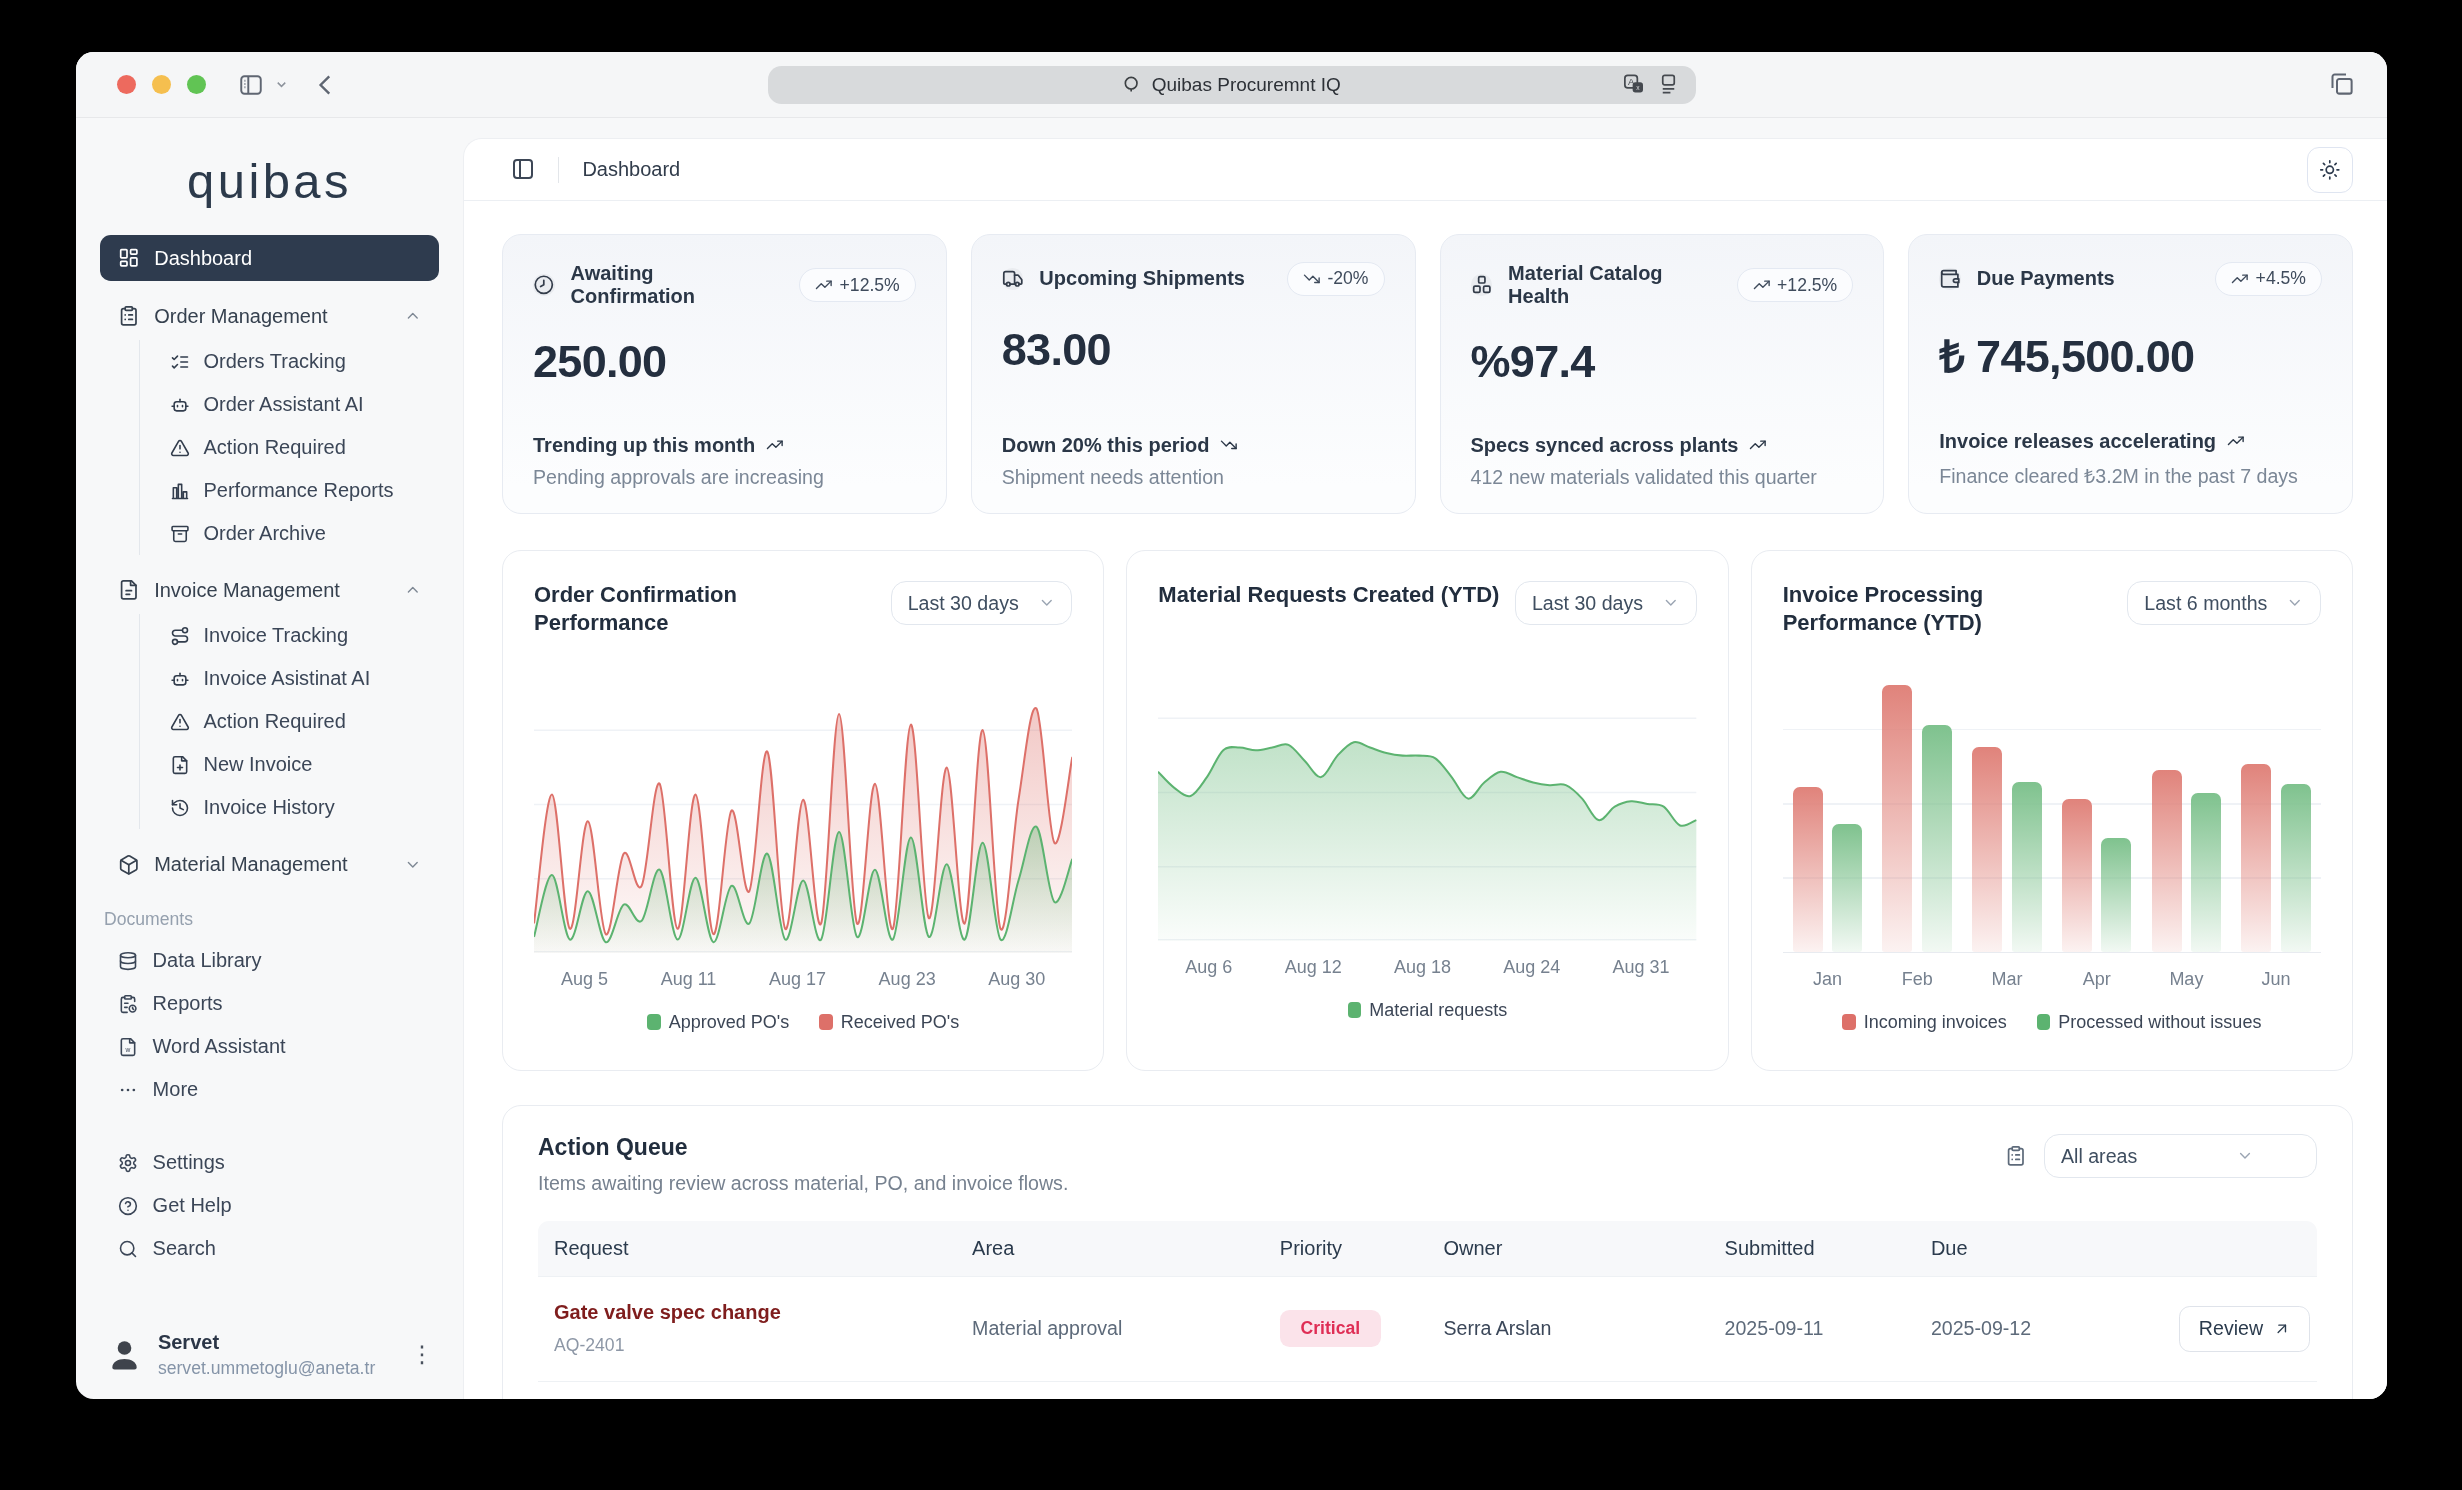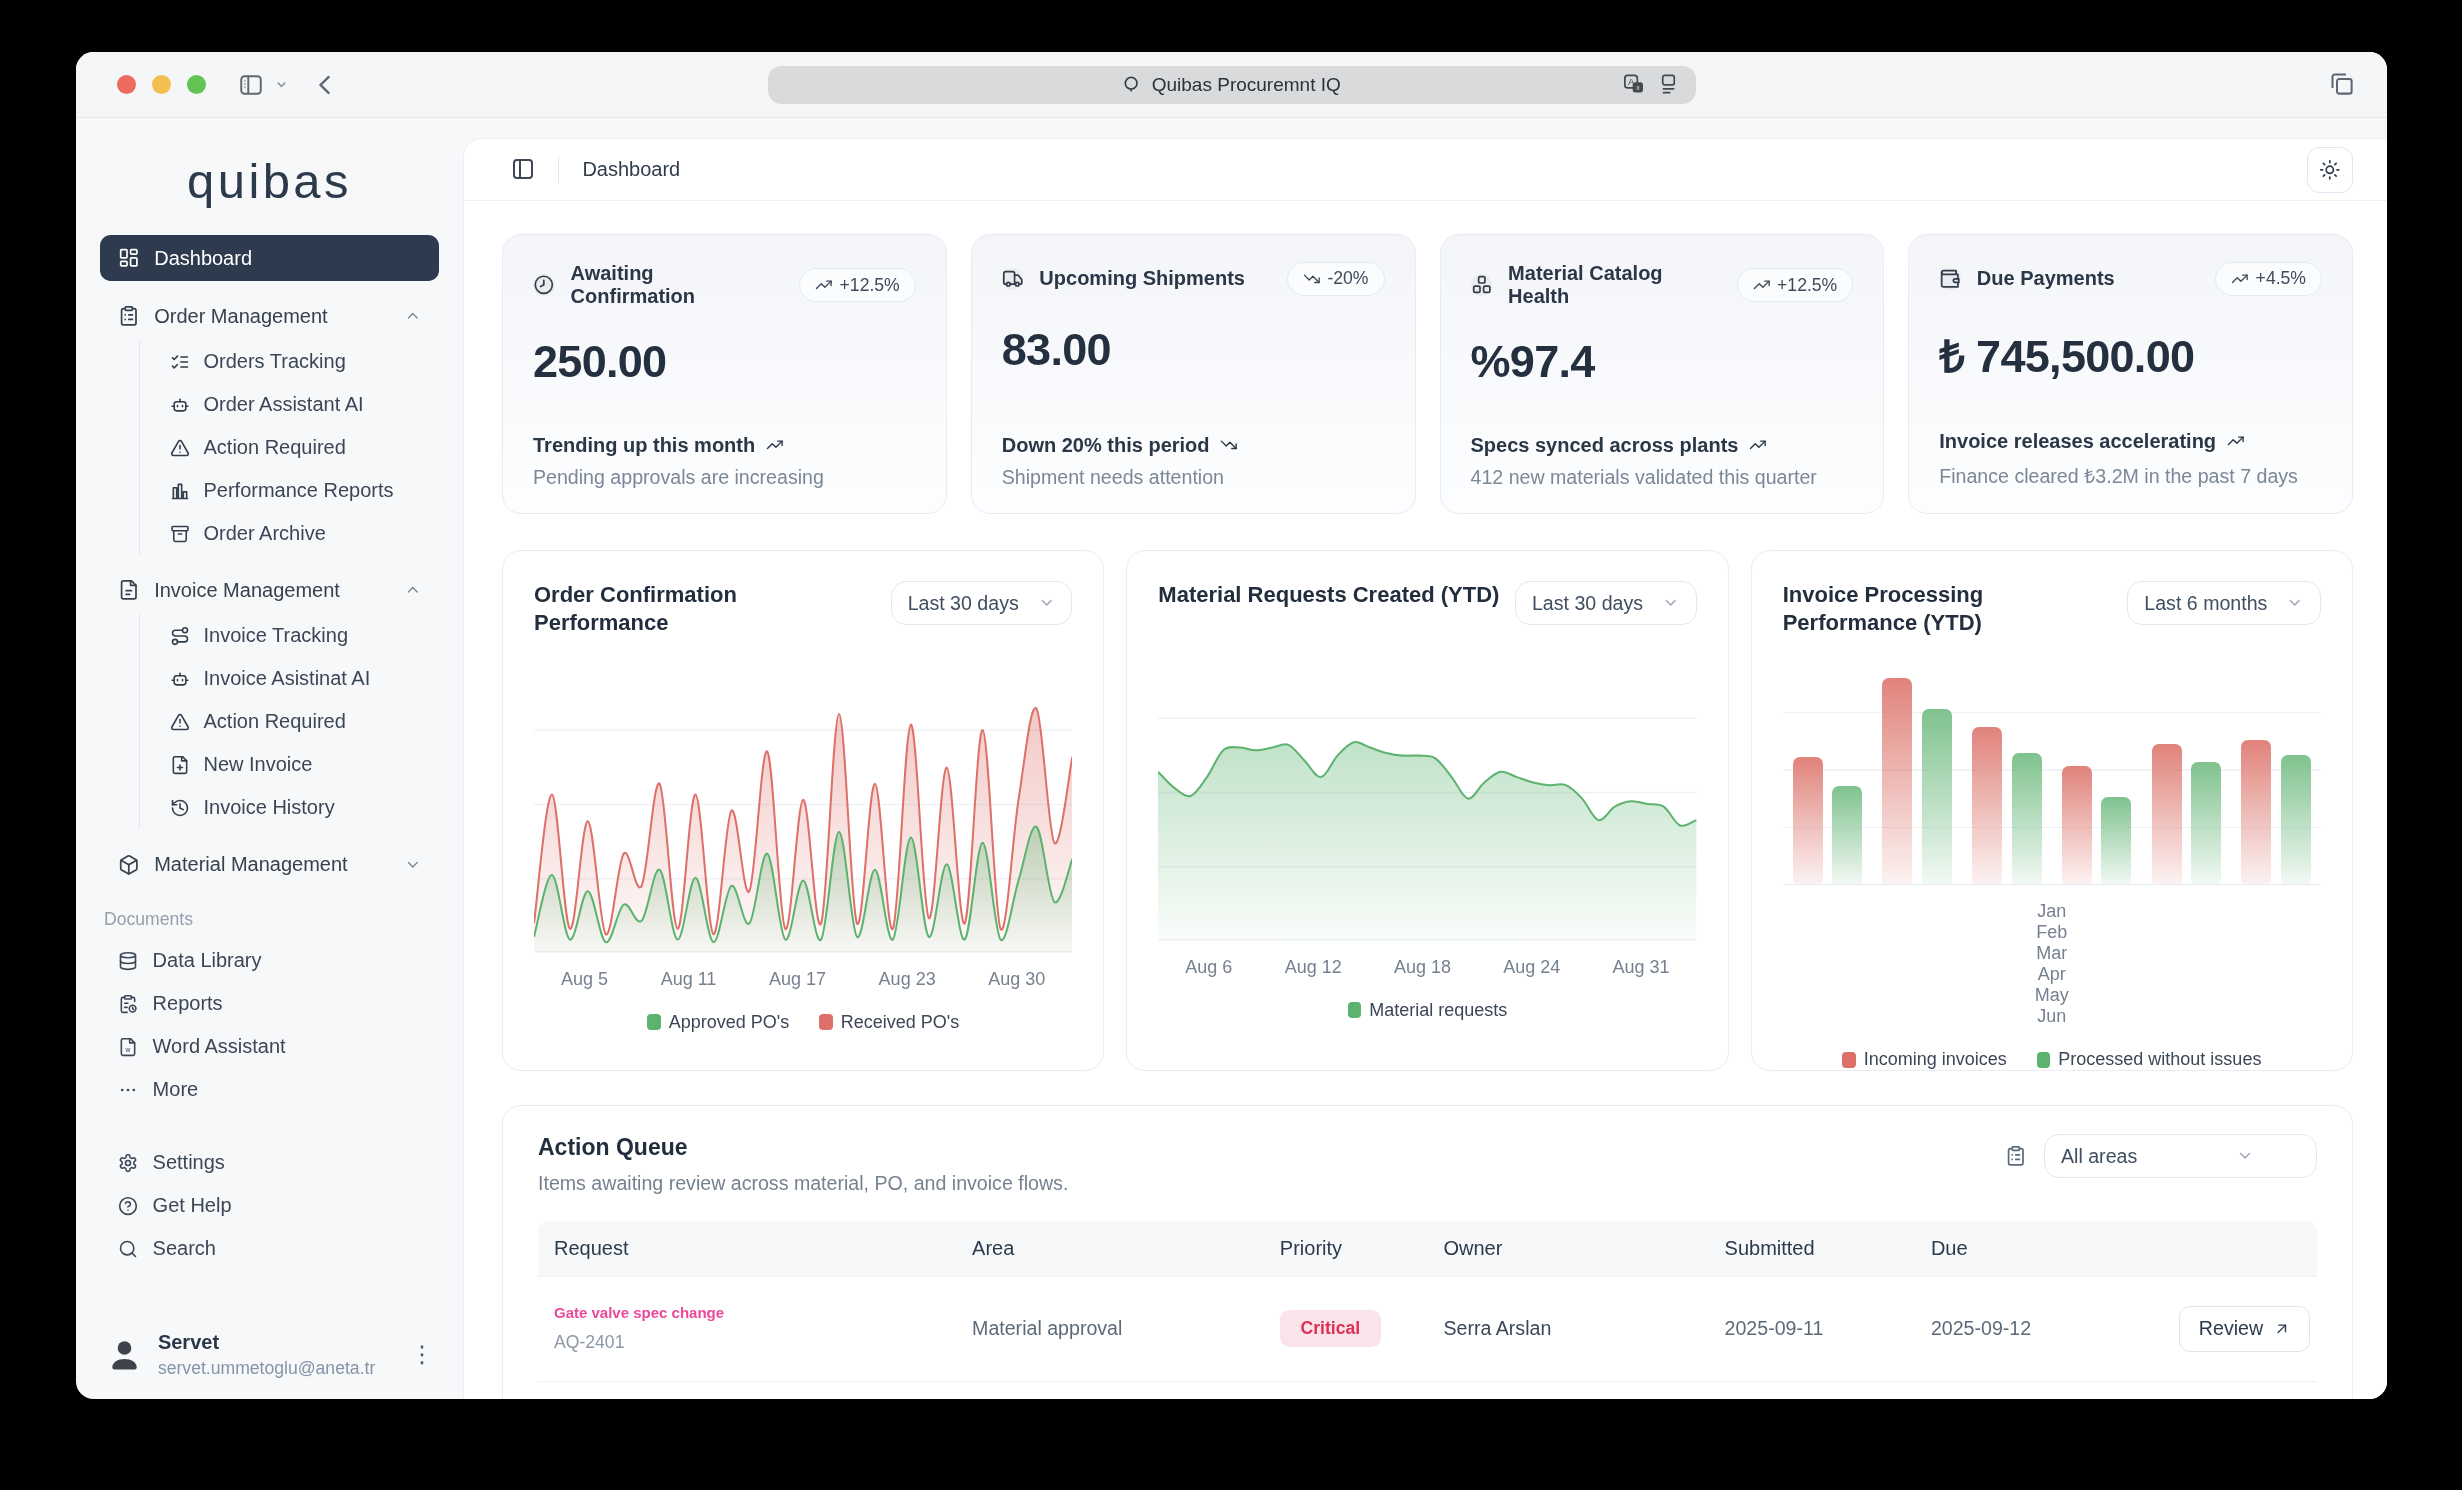--- a/index.html
+++ b/index.html
@@ -72,21 +72,21 @@
   .chartrow { display:grid; grid-template-columns:repeat(3,1fr); gap:22px; margin-top:36px; }
   .ccard { height:521px; border:1.4px solid #e9ecf1; border-radius:19px; background:#fff; padding:30px 31px 0; display:flex; flex-direction:column; }
   .chead { display:flex; align-items:flex-start; }
   .ctitle { flex:1; font-size:22px; line-height:28px; font-weight:700; color:#222e3e; padding-right:13.5px; }
   .csel { border:1.4px solid #e2e7ee; border-radius:15px; padding:9.5px 16px; display:flex; align-items:center; gap:19px; font-size:19.6px; color:#3f4e60; background:#fff; white-space:nowrap; }
   .csel svg{ width:16px; height:16px; color:#9aa4b2; }
   .plot { position:relative; margin-top:19px; height:297px; }
   .plot svg.area { position:absolute; inset:0; width:100%; height:100%; }
   .gline { position:absolute; left:0; right:0; height:1.4px; background:#eff2f6; }
   .xlabels { display:flex; justify-content:space-between; padding:0 27px; margin-top:16px; font-size:18px; color:#76818f; }
-  .xlabels.bars { padding:0;flex-direction:column; } .xlabels.bars span{ flex:1; text-align:center; }
+  .xlabels.bars { padding:0; } .xlabels.bars span{ flex:1; text-align:center; }
   .legend { display:flex; justify-content:center; gap:30px; margin-top:21.6px; font-size:18px; color:#3c4656; align-items:center; }
   .lg { display:flex; align-items:center; gap:8px; }
   .sw { width:13.5px; height:16px; border-radius:4px; }
   .bars-wrap { position:absolute; inset:0; display:flex; justify-content:space-around; align-items:flex-end; border-bottom:1.4px solid #e8ebf0; }
   .bargroup { display:flex; gap:9.5px; align-items:flex-end; height:100%; }
   .bar { width:30px; border-radius:6.8px 6.8px 2.7px 2.7px; }
   .bar.r { background:linear-gradient(180deg,#e0837b 0%, rgba(224,131,123,0.10) 100%); }
   .bar.g { background:linear-gradient(180deg,#7fc28e 0%, rgba(127,194,142,0.10) 100%); }
 
   
@@ -98,21 +98,21 @@
   .aq-ctrl { display:flex; align-items:center; gap:17.6px; color:#5d6a7a; }
   .aq-ctrl .clip svg{ width:23px; height:23px; }
   .aq-sel { width:273px; }
   .aq-sel span{ flex:1; }
   .aq-table { margin-top:26px; }
   .aq-grid { display:grid; grid-template-columns:23.5% 17.3% 9.2% 15.8% 11.6% 11.6% auto; align-items:center; }
   .aq-thead { background:#f7f8fa; border-radius:10.8px 10.8px 0 0; height:55px; font-size:20px; font-weight:500; color:#2b3b4d; }
   .aq-thead > div { padding-left:16px; }
   .aq-row { border-top:1.4px solid #eef1f4; min-height:105px; font-size:19.6px; color:#5d6a7a; }
   .aq-row > div { padding:16px 0 16px 16px; }
-  .req-t { font-size:15px; font-weight:600; color:#ec4899; }
+  .req-t { font-size:20px; font-weight:600; color:#7f1d1d; }
   .req-c { margin-top:10.8px; font-size:17.6px; color:#8d97a6; }
   .owner { color:#3b4759; }
   .pbadge { display:inline-block; min-width:101px; text-align:center; background:#fbe3ea; color:#df2e55; font-size:17.6px; font-weight:600; border-radius:9.5px; padding:8px 13.5px; }
   .rev-btn { justify-self:end; margin-right:6.8px; border:1.4px solid #dfe3ea; border-radius:10.8px; background:#fff; padding:10.8px 19px; font-size:19.6px; font-weight:500; color:#2b3b4d; display:flex; gap:9.5px; align-items:center; white-space:nowrap; }
   .rev-btn svg{ width:17.6px; height:17.6px; }
 </style>
 </head>
 <body>
 
 <div id="window">

